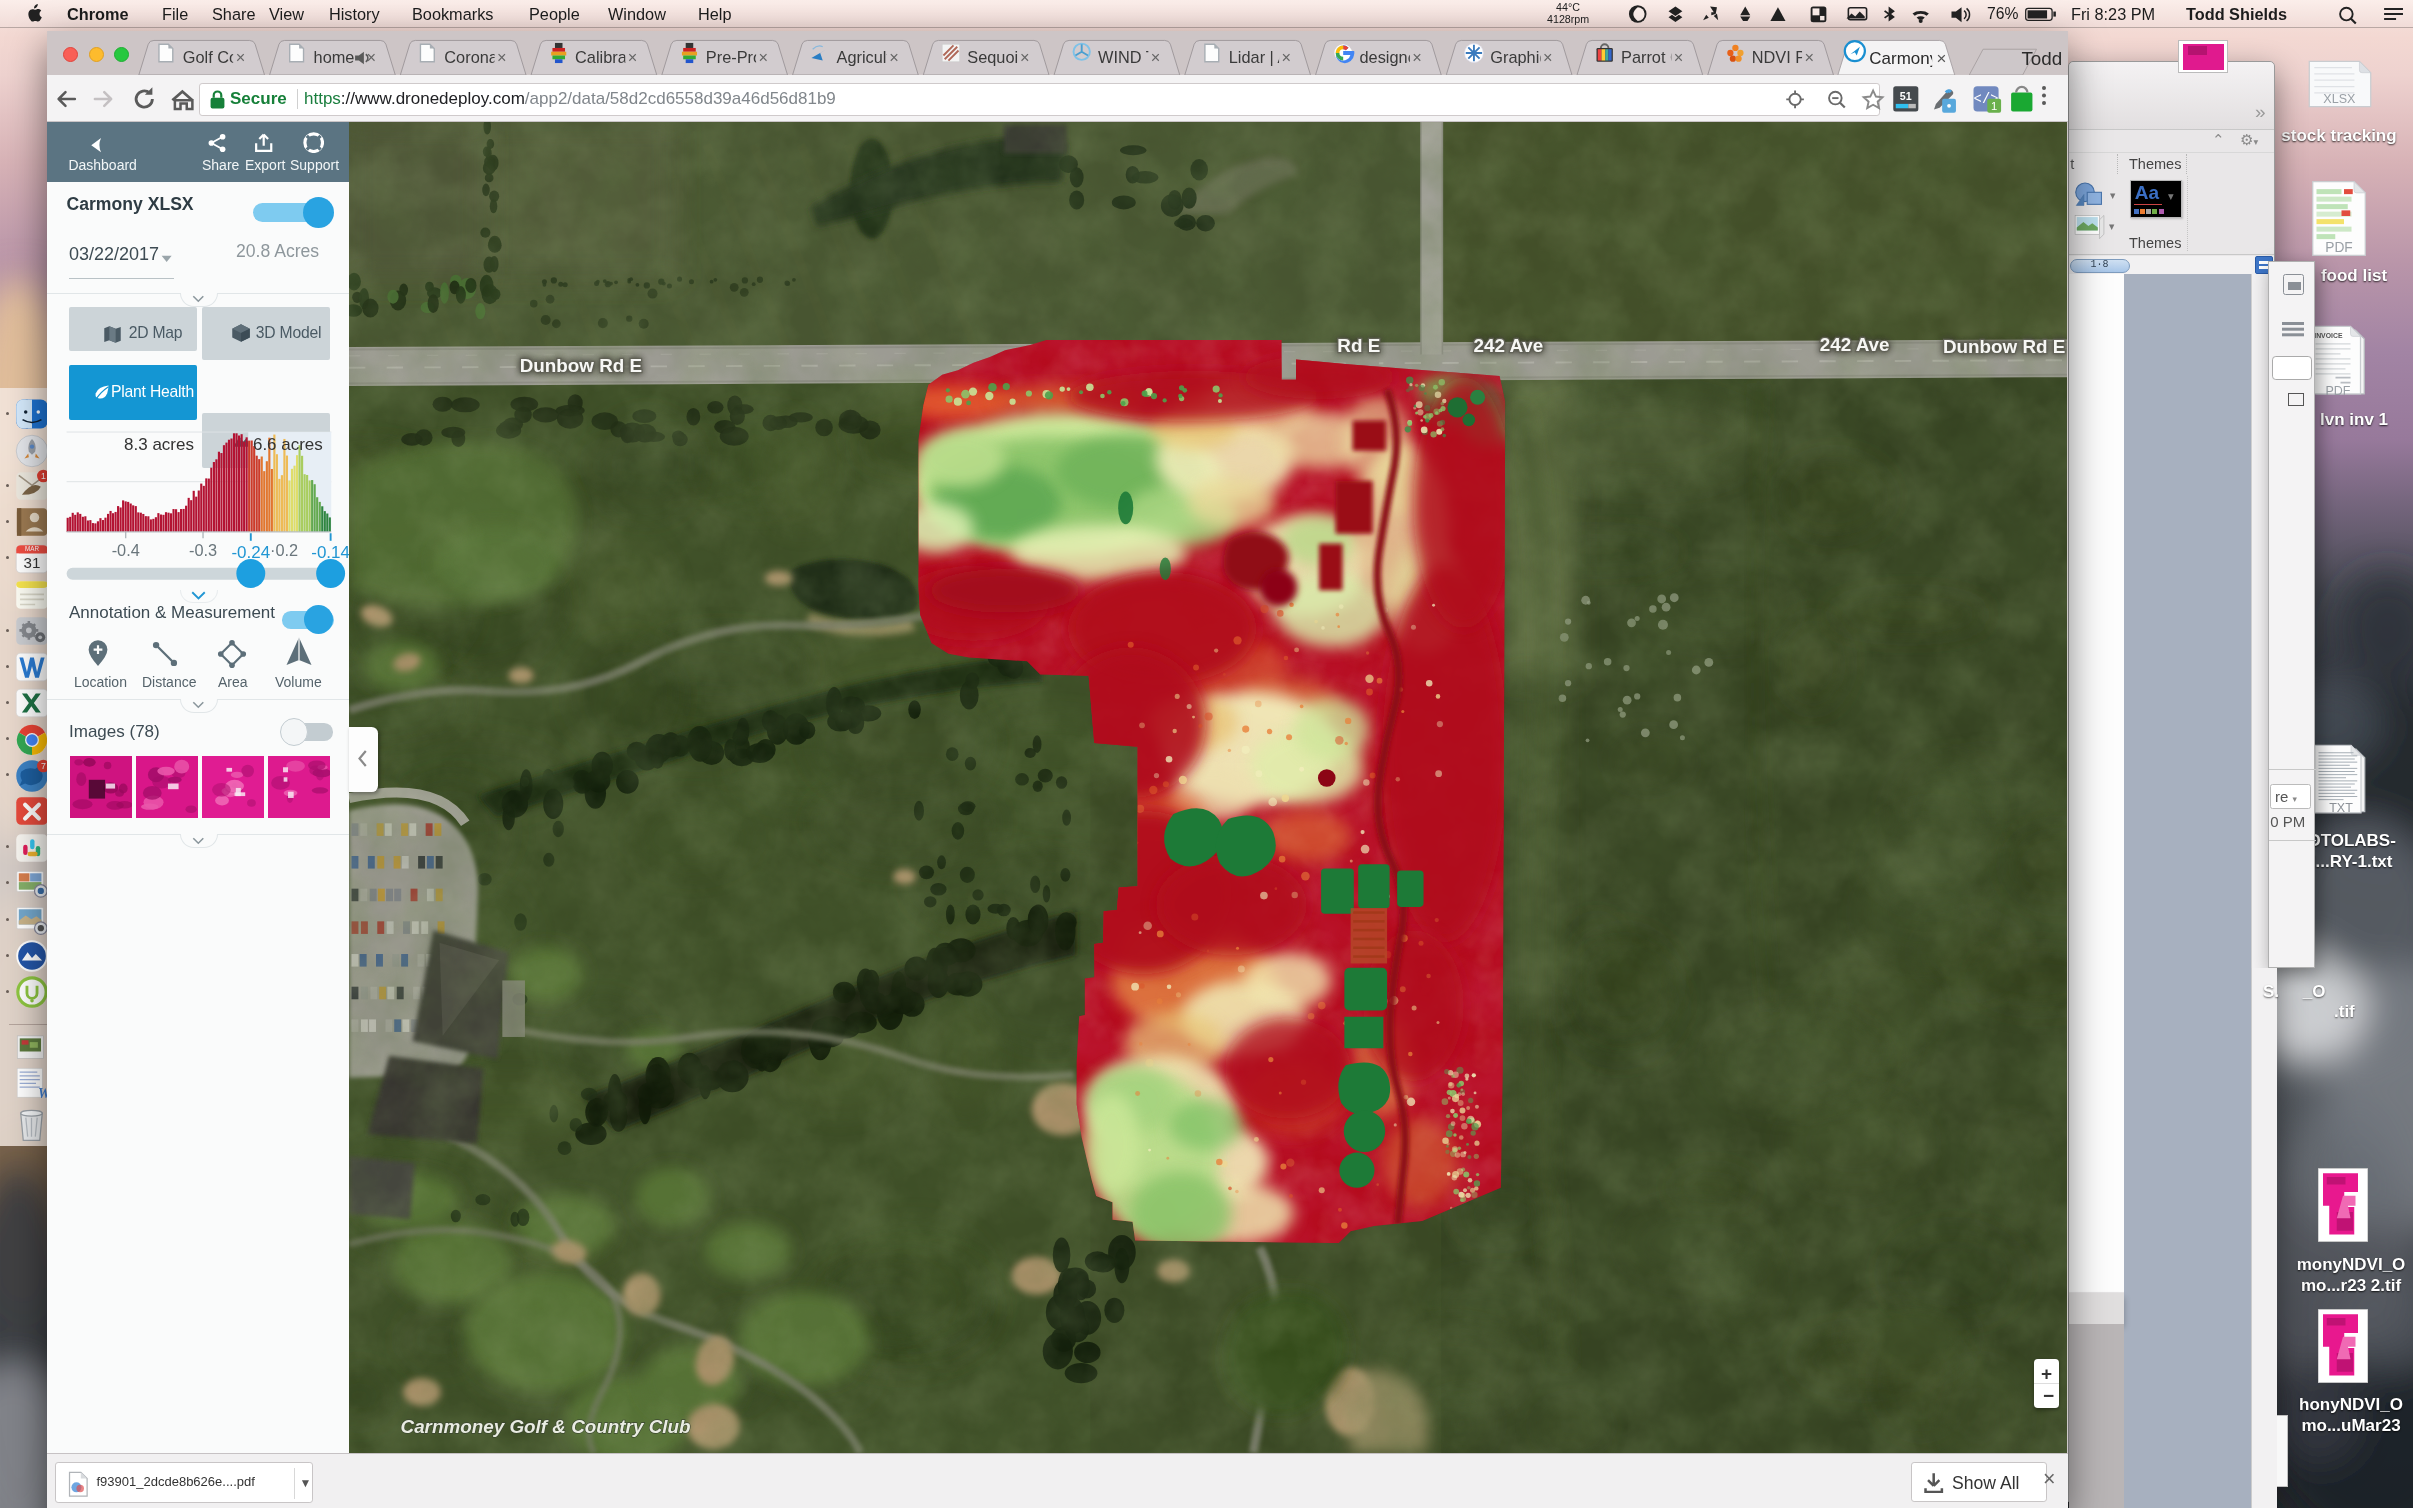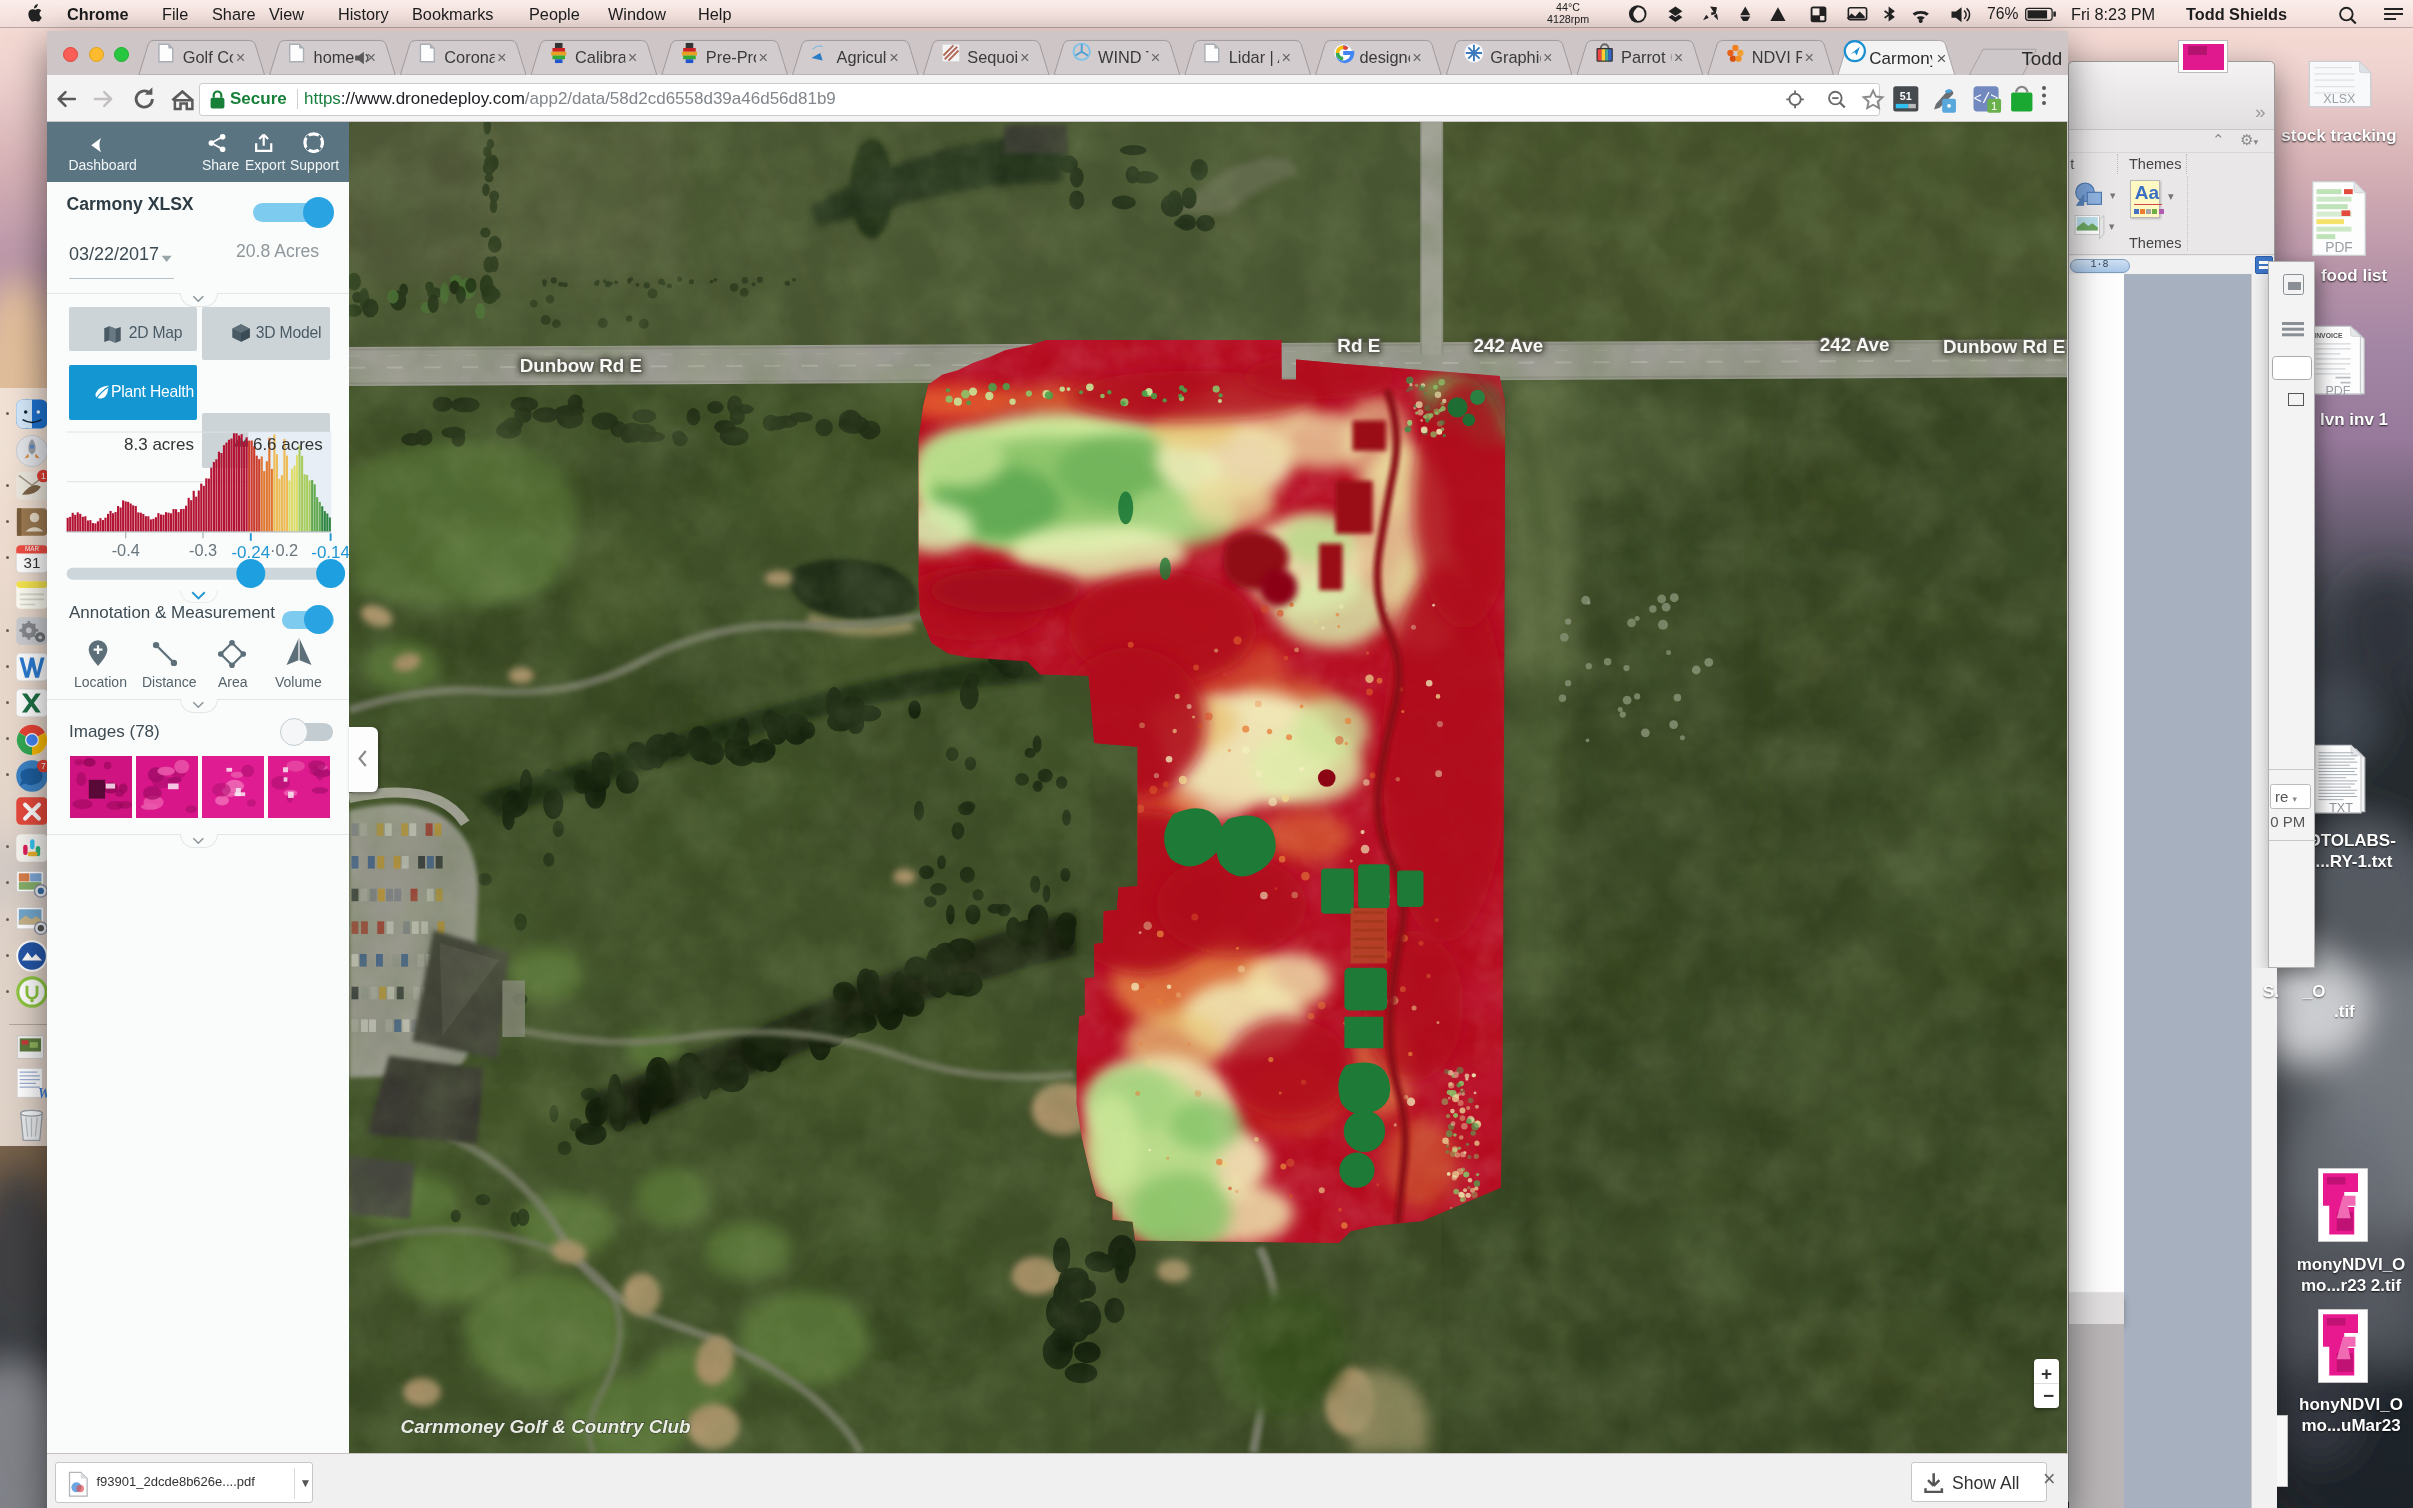--- a/index.html
+++ b/index.html
@@ -39,21 +39,21 @@
 
 <div class="abs" style="left:0;top:0;width:2413px;height:28px;background:linear-gradient(180deg,#fbeeea,#f1dcd8);border-bottom:0.6px solid #b9a8a4;">
   <svg class="abs" style="left:26.4px;top:4.4px" width="16.3" height="19" viewBox="0 0 26 30">
       <path d="M13 7c-3-.2-5.6 1.7-7 1.7-1.5 0-3.9-1.6-6.4-1.6C-3 7-1 9-1 9s2.3-3.5 5-3.5" fill="none"></path>
       <path d="M17.3 4.8c1-1.3 1.8-3 1.5-4.8-1.5.1-3.3 1-4.4 2.3-1 1.1-1.8 3-1.5 4.7 1.7.1 3.4-.9 4.4-2.2zM21.5 15.6c0-3.3 2.7-4.9 2.8-5-1.5-2.2-3.9-2.6-4.7-2.6-2-.2-3.9 1.2-5 1.2-1 0-2.6-1.2-4.3-1.1-2.2 0-4.3 1.3-5.4 3.3-2.3 4-.6 9.9 1.7 13.2 1.1 1.6 2.4 3.4 4.1 3.3 1.6-.1 2.3-1.1 4.3-1.1s2.6 1.1 4.3 1c1.8 0 2.9-1.6 4-3.2 1.3-1.9 1.8-3.7 1.8-3.8-.1 0-3.5-1.4-3.6-5.2z" fill="#222"></path>
     </svg>
   <span style="position:absolute;left:67px;top:5px;font-weight:bold;font-size:16.3px;color:#1c1c1c">Chrome</span>
     <span style="position:absolute;left:162px;top:5px;font-weight:normal;font-size:16.3px;color:#1c1c1c">File</span>
     <span style="position:absolute;left:212px;top:5px;font-weight:normal;font-size:16.3px;color:#1c1c1c">Share</span>
     <span style="position:absolute;left:269px;top:5px;font-weight:normal;font-size:16.3px;color:#1c1c1c">View</span>
-    <span style="position:absolute;left:338px;top:5px;font-weight:normal;font-size:16.3px;color:#1c1c1c">History</span>
+    <span style="position:absolute;left:329px;top:5px;font-weight:normal;font-size:16.3px;color:#1c1c1c">History</span>
     <span style="position:absolute;left:412px;top:5px;font-weight:normal;font-size:16.3px;color:#1c1c1c">Bookmarks</span>
     <span style="position:absolute;left:529px;top:5px;font-weight:normal;font-size:16.3px;color:#1c1c1c">People</span>
     <span style="position:absolute;left:608px;top:5px;font-weight:normal;font-size:16.3px;color:#1c1c1c">Window</span>
     <span style="position:absolute;left:698px;top:5px;font-weight:normal;font-size:16.3px;color:#1c1c1c">Help</span>
   <span style="position:absolute;left:1556px;top:0.6px;font-size:10.7px;color:#222">44°C</span>
   <span style="position:absolute;left:1547px;top:12.6px;font-size:10.7px;color:#222">4128rpm</span>
   <span style="position:absolute;left:1987px;top:5px;font-size:15.7px;color:#1c1c1c">76%</span>
   <span style="position:absolute;left:2071px;top:5px;font-size:16.3px;color:#1c1c1c">Fri 8:23 PM</span>
   <span style="position:absolute;left:2186px;top:5px;font-size:16.3px;font-weight:bold;color:#1c1c1c">Todd Shields</span>
   <svg class="abs" style="left:1622px;top:3.8px" width="786" height="21.4" viewBox="0 0 1250 34">
@@ -325,21 +325,21 @@
       </svg>
     <span style="position:absolute;left:41px;top:14px;color:#777;font-size:10.7px;">▾</span>
     <svg class="abs" style="left:5px;top:39px" width="31" height="25" viewBox="0 0 56 44">
         <rect x="2" y="2" width="44" height="34" fill="#fff" stroke="#aaa"></rect>
         <rect x="5" y="5" width="38" height="24" fill="#bde0ee"></rect>
         <path d="M5 24 l12-10 9 7 7-5 10 8v5h-38z" fill="#6da861"></path>
         <path d="M46 10 l8-8 v34 l-8 8z" fill="#e8e8e8" stroke="#aaa"></path>
       </svg>
     <span style="position:absolute;left:40px;top:45px;color:#777;font-size:10.7px;">▾</span>
     <div class="abs" style="left:118px;top:1.3px;width:0.6px;height:75px;border-left:1.3px dotted #c4c4c4"></div>
-    <div class="abs" style="left:61px;top:5px;width:30px;height:38px;background:#fef9c3;border:0.6px solid #b8b8b8;box-shadow:0.6px 1.3px 1.9px rgba(0,0,0,0.2)">
+    <div class="abs" style="left:61px;top:5px;width:52px;height:38px;background:#000000;border:0.6px solid #b8b8b8;box-shadow:0.6px 1.3px 1.9px rgba(0,0,0,0.2)">
        <span style="position:absolute;left:3.8px;top:1.3px;font-size:19px;color:#3b6fc4;font-weight:bold;">Aa</span>
         <div class="abs" style="left:3.1px;top:22.6px;width:28px;height:1.3px;background:#c44"></div>
        <div class="abs" style="left:2.5px;top:28px;width:5px;height:5px;background:#4472c4"></div>
         <div class="abs" style="left:8.8px;top:28px;width:5px;height:5px;background:#ed7d31"></div>
         <div class="abs" style="left:15px;top:28px;width:5px;height:5px;background:#a5a5a5"></div>
         <div class="abs" style="left:21.4px;top:28px;width:5px;height:5px;background:#70ad47"></div>
         <div class="abs" style="left:28px;top:28px;width:5px;height:5px;background:#b05bb0"></div>
     </div>
     <span style="position:absolute;left:99px;top:15px;color:#777;font-size:11.3px;">▾</span>
     <span style="position:absolute;left:60px;top:60px;font-size:14.5px;color:#444;">Themes</span>

